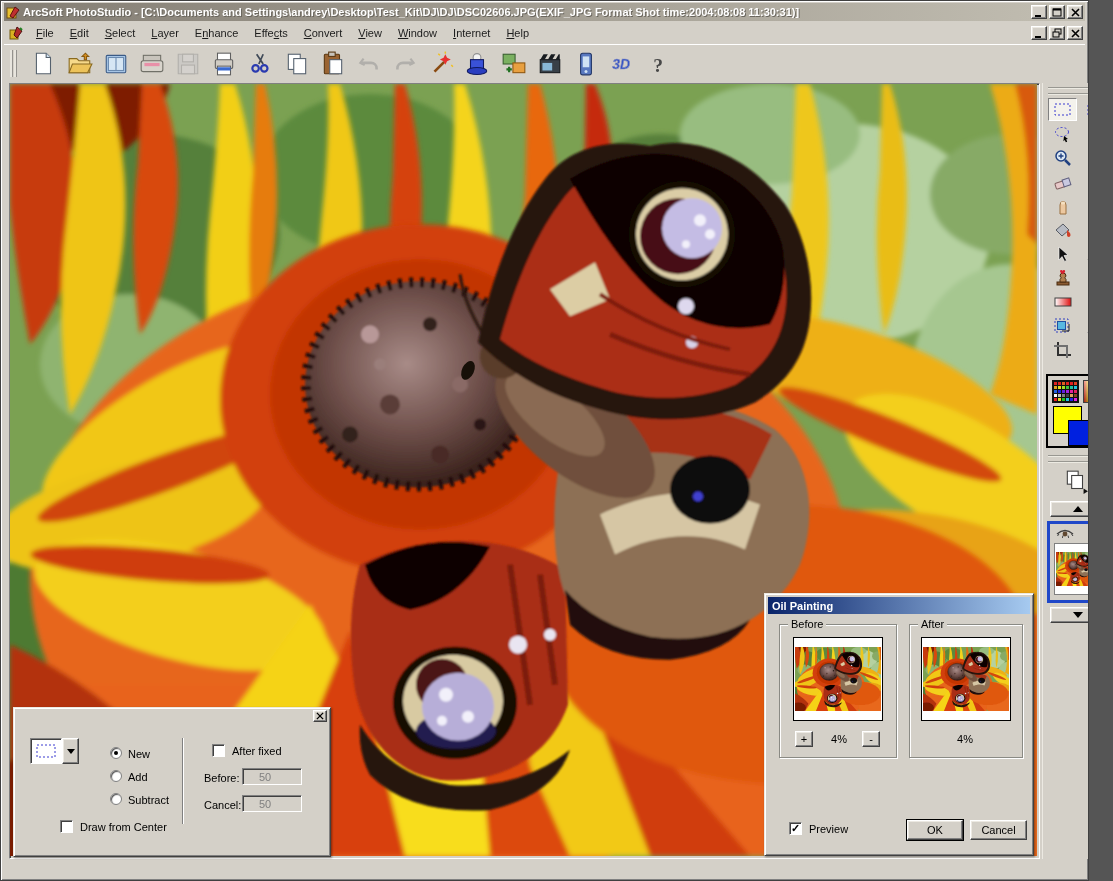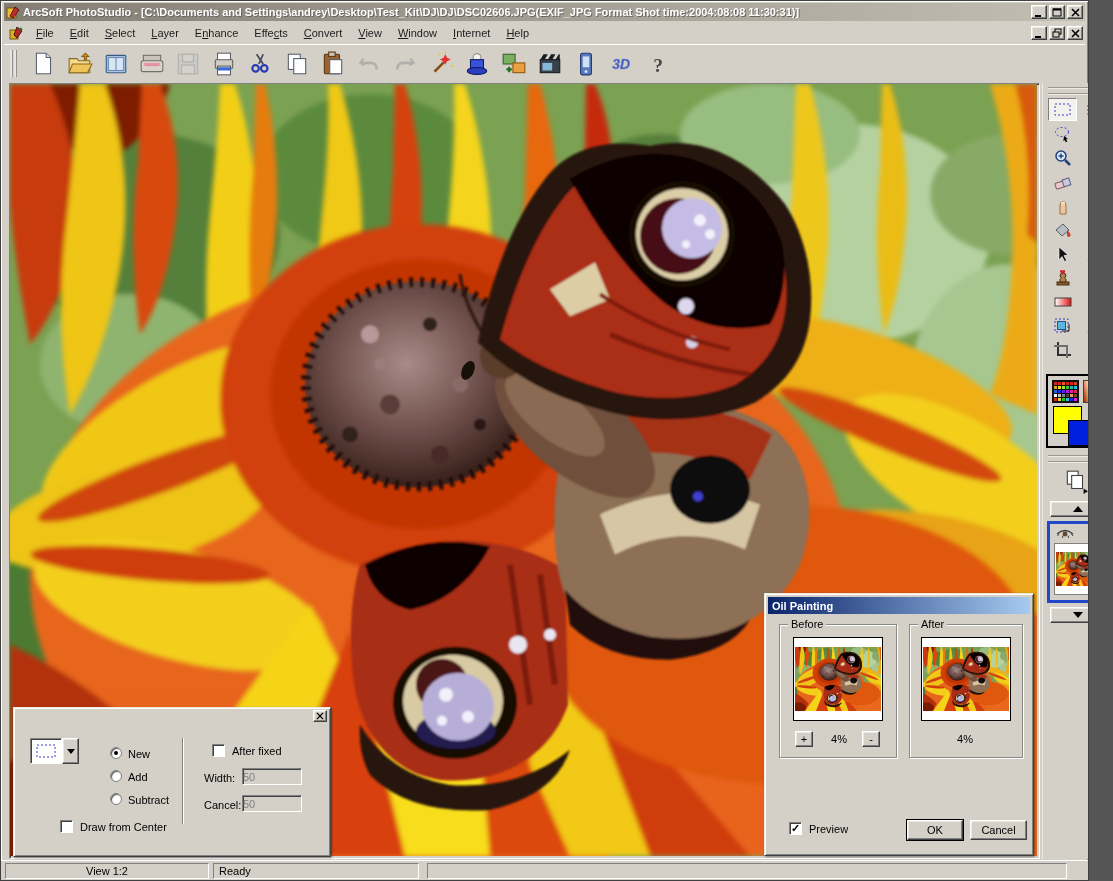--- a/index.html
+++ b/index.html
@@ -62,21 +62,21 @@
   .checkbox{position:absolute;width:13px;height:13px;background:#fff;border:1px solid;
      border-color:#808080 #fff #fff #808080;box-shadow:inset 1px 1px 0 #404040;
      font-size:11px;line-height:11px;text-align:center;font-weight:bold;}
   .checkbox.on::after{content:"✓";}
   .lbl{position:absolute;white-space:nowrap;}
   .pushbtn{position:absolute;display:flex;align-items:center;justify-content:center;font-size:11px;}
   .default-ring{outline:1px solid #000;}
   .track{position:absolute;height:4px;border:1px solid;border-color:#808080 #fff #fff #808080;background:#c8c4bc;}
   .thumb{position:absolute;top:-8px;width:11px;height:18px;}
   .disabled-input{position:absolute;background:#d4d0c8;color:#808080;border:1px solid;
-     border-color:#808080 #fff #fff #808080;box-shadow:inset 1px 1px 0 #404040;padding:2px 0;}
+     border-color:#808080 #fff #fff #808080;box-shadow:inset 1px 1px 0 #404040;padding:2px 16px;}
   .vline{position:absolute;width:2px;border-left:1px solid #808080;border-right:1px solid #fff;}
   .tri-up{width:0;height:0;border-left:5px solid transparent;border-right:5px solid transparent;border-bottom:6px solid #000;}
   .tri-down{width:0;height:0;border-left:5px solid transparent;border-right:5px solid transparent;border-top:6px solid #000;}
   .tri-dd{width:0;height:0;border-left:4px solid transparent;border-right:4px solid transparent;border-top:5px solid #000;}
   .rgbbtn{position:absolute;left:51px;top:30px;width:13px;height:40px;background:#fdfdf6;border:1px solid #808080;
      display:flex;flex-direction:column;align-items:center;justify-content:center;font-weight:bold;font-size:9px;line-height:11px;}
 </style>
 </head>
 <body>
 
@@ -628,25 +628,20 @@
         <svg width="44" height="34" viewBox="0 0 1027 771" preserveAspectRatio="none" style="position:absolute;left:1px;top:8px">
             <use href="#scene"></use>
           </svg>
       </div>
     </div>
     <span class="abs btn3d pushbtn" style="left:7px;top:524px;width:56px;height:16px">
         <span class="tri-down"></span>
       </span>
   </div>
 
-  <div class="abs" id="statusbar">
-    <span class="spanel" style="left:4px;width:204px;text-align:center">View 1:2</span>
-    <span class="spanel" style="left:212px;width:206px">Ready</span>
-    <span class="spanel" style="left:426px;width:640px"></span>
-  </div>
 
   <div class="abs dlg" style="left:12px;top:706px;width:318px;height:150px">
     <span class="xbtn btn3d">
         <svg width="8" height="8" viewBox="0 0 9 9">
           <path d="M1 1l7 7M8 1L1 8" stroke="#000" stroke-width="1.5"></path>
         </svg>
       </span>
 
     <span class="abs field" style="left:16px;top:30px;width:32px;height:26px;display:flex;align-items:center;justify-content:center">
       <svg width="22" height="16" viewBox="0 0 22 16">
@@ -662,21 +657,21 @@
     <span class="radio" style="left:96px;top:62px"></span>
     <span class="lbl" style="left:114px;top:63px">Add</span>
     <span class="radio" style="left:96px;top:85px"></span>
     <span class="lbl" style="left:114px;top:86px">Subtract</span>
 
     <span class="vline" style="left:168px;top:30px;height:86px"></span>
 
     <span class="checkbox" style="left:198px;top:36px"></span>
     <span class="lbl" style="left:218px;top:37px">After fixed</span>
 
-    <span class="lbl" style="left:190px;top:64px">Width:</span>
+    <span class="lbl" style="left:190px;top:64px">Before:</span>
     <span class="disabled-input" style="left:228px;top:60px;width:60px;height:17px">50</span>
     <span class="lbl" style="left:190px;top:91px">Cancel:</span>
     <span class="disabled-input" style="left:228px;top:87px;width:60px;height:17px">50</span>
 
     <span class="checkbox" style="left:46px;top:112px"></span>
     <span class="lbl" style="left:66px;top:113px">Draw from Center</span>
   </div>
 
   <div class="abs dlg" style="left:763px;top:592px;width:270px;height:263px">
     <div class="dlg-title active">

